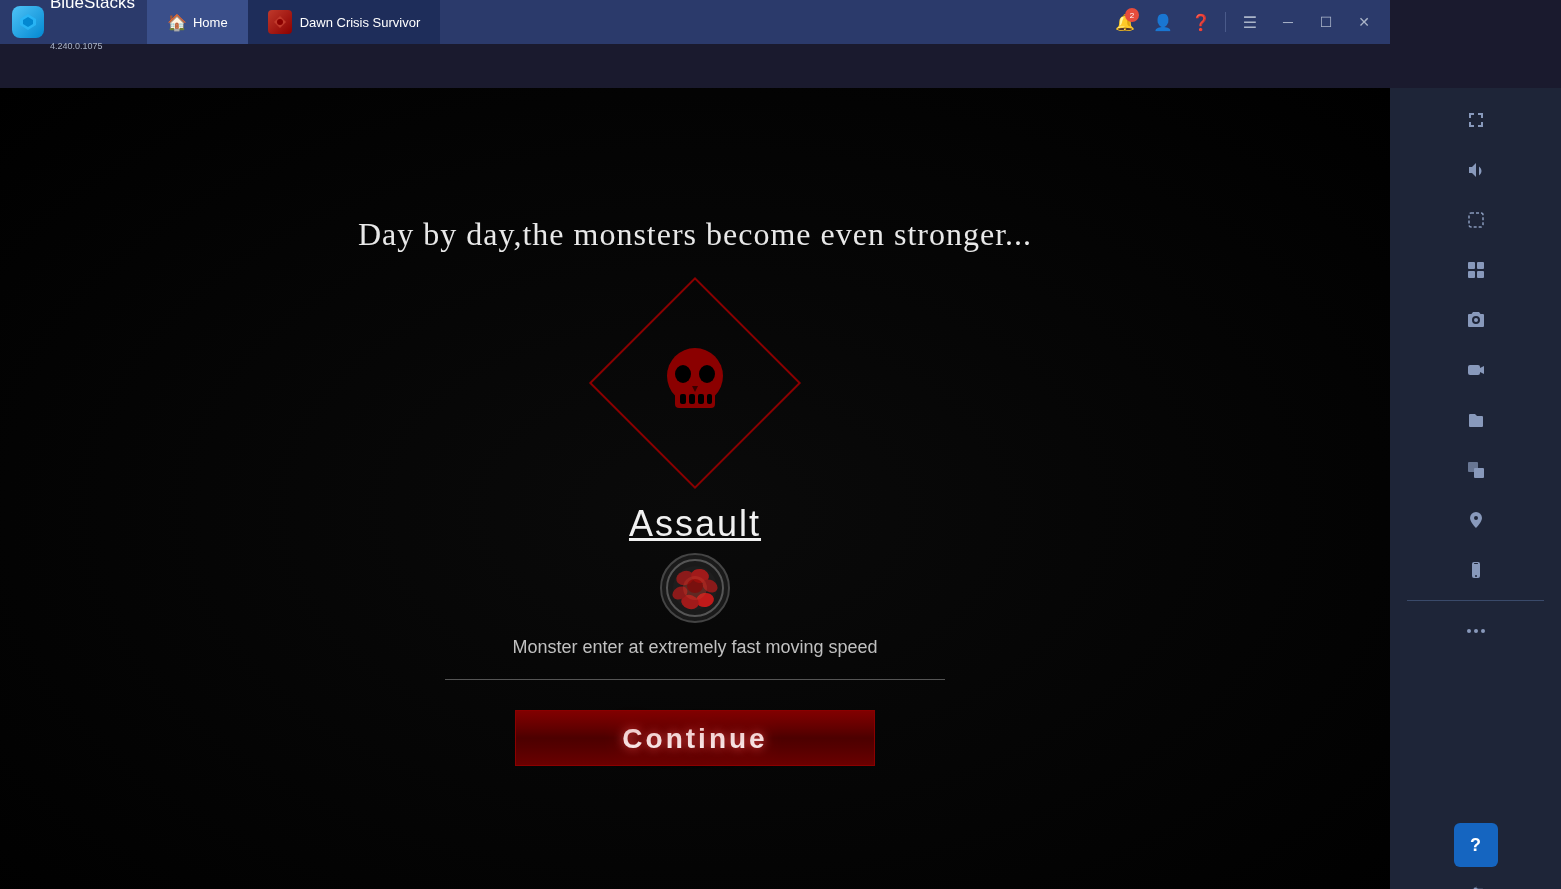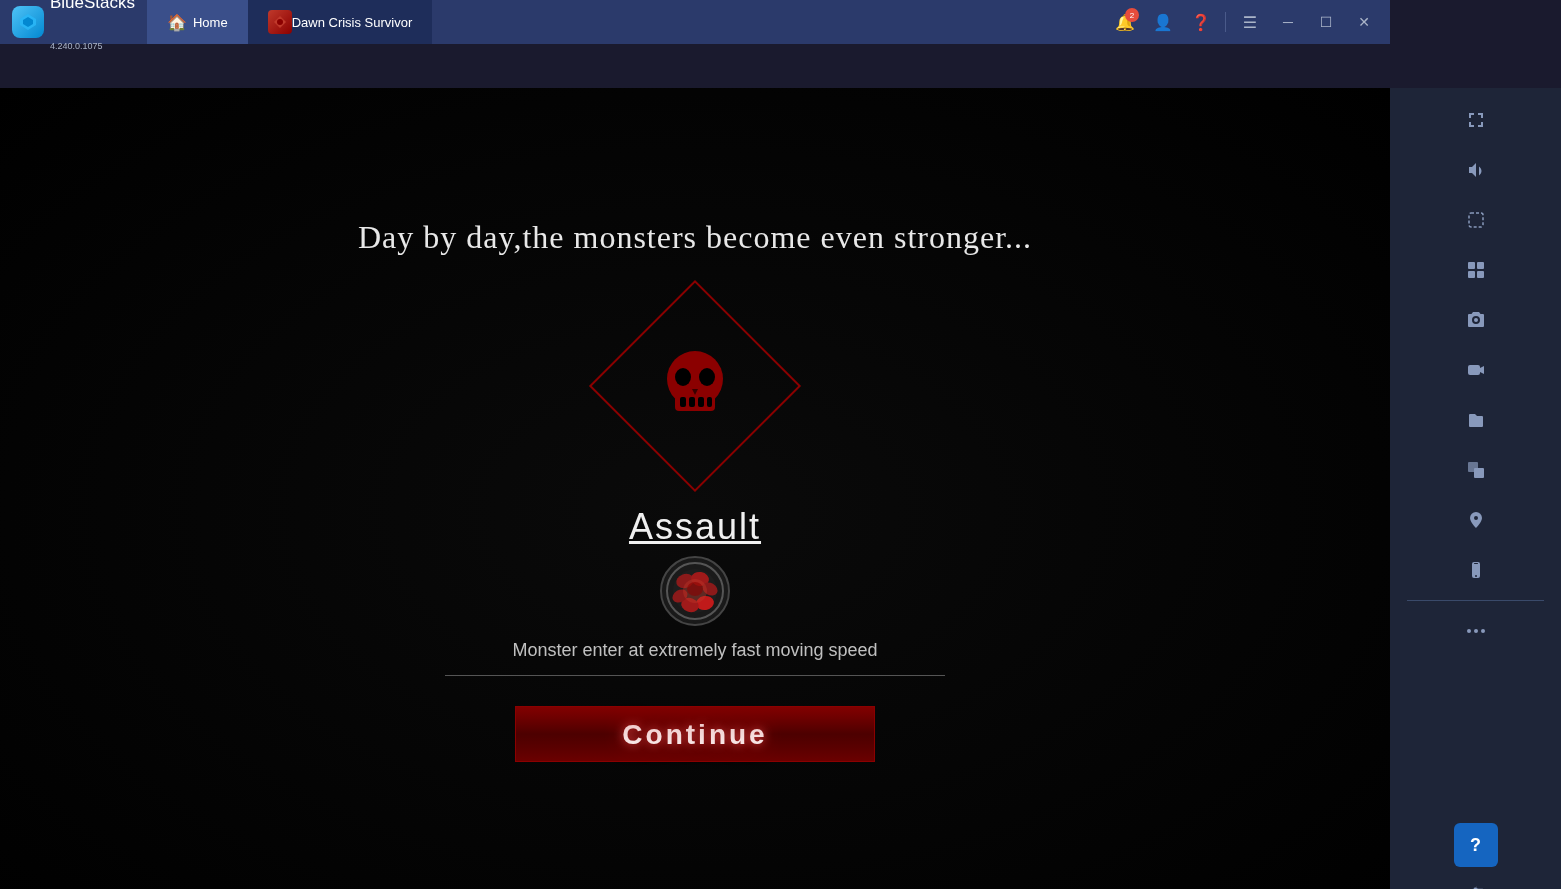--- a/index.html
+++ b/index.html
@@ -61,20 +61,21 @@
       color: white;
       font-size: 13px;
       cursor: pointer;
     }
     .home-icon {
       font-size: 16px;
     }
     #game-tab {
       display: flex;
       align-items: center;
+      gap: 8px;
       padding: 0 20px;
       height: 100%;
       background: #1e2d5a;
       color: white;
       font-size: 13px;
       cursor: pointer;
     }
     .game-thumb {
       width: 24px;
       height: 24px;
@@ -235,21 +236,21 @@
       width: 60px;
       height: 60px;
     }
 
     
     #description-text {
       color: #c0c0c0;
       font-size: 18px;
       text-align: center;
       border-bottom: 1px solid #555;
-      padding-bottom: 14px;
+      padding-bottom: 21px;
       width: 500px;
       margin-bottom: 30px;
     }
 
     
     #continue-btn {
       background: linear-gradient(180deg, #6b0000 0%, #3a0000 50%, #6b0000 100%);
       border: 1px solid #8b0000;
       color: #ffffff;
       font-size: 30px;

